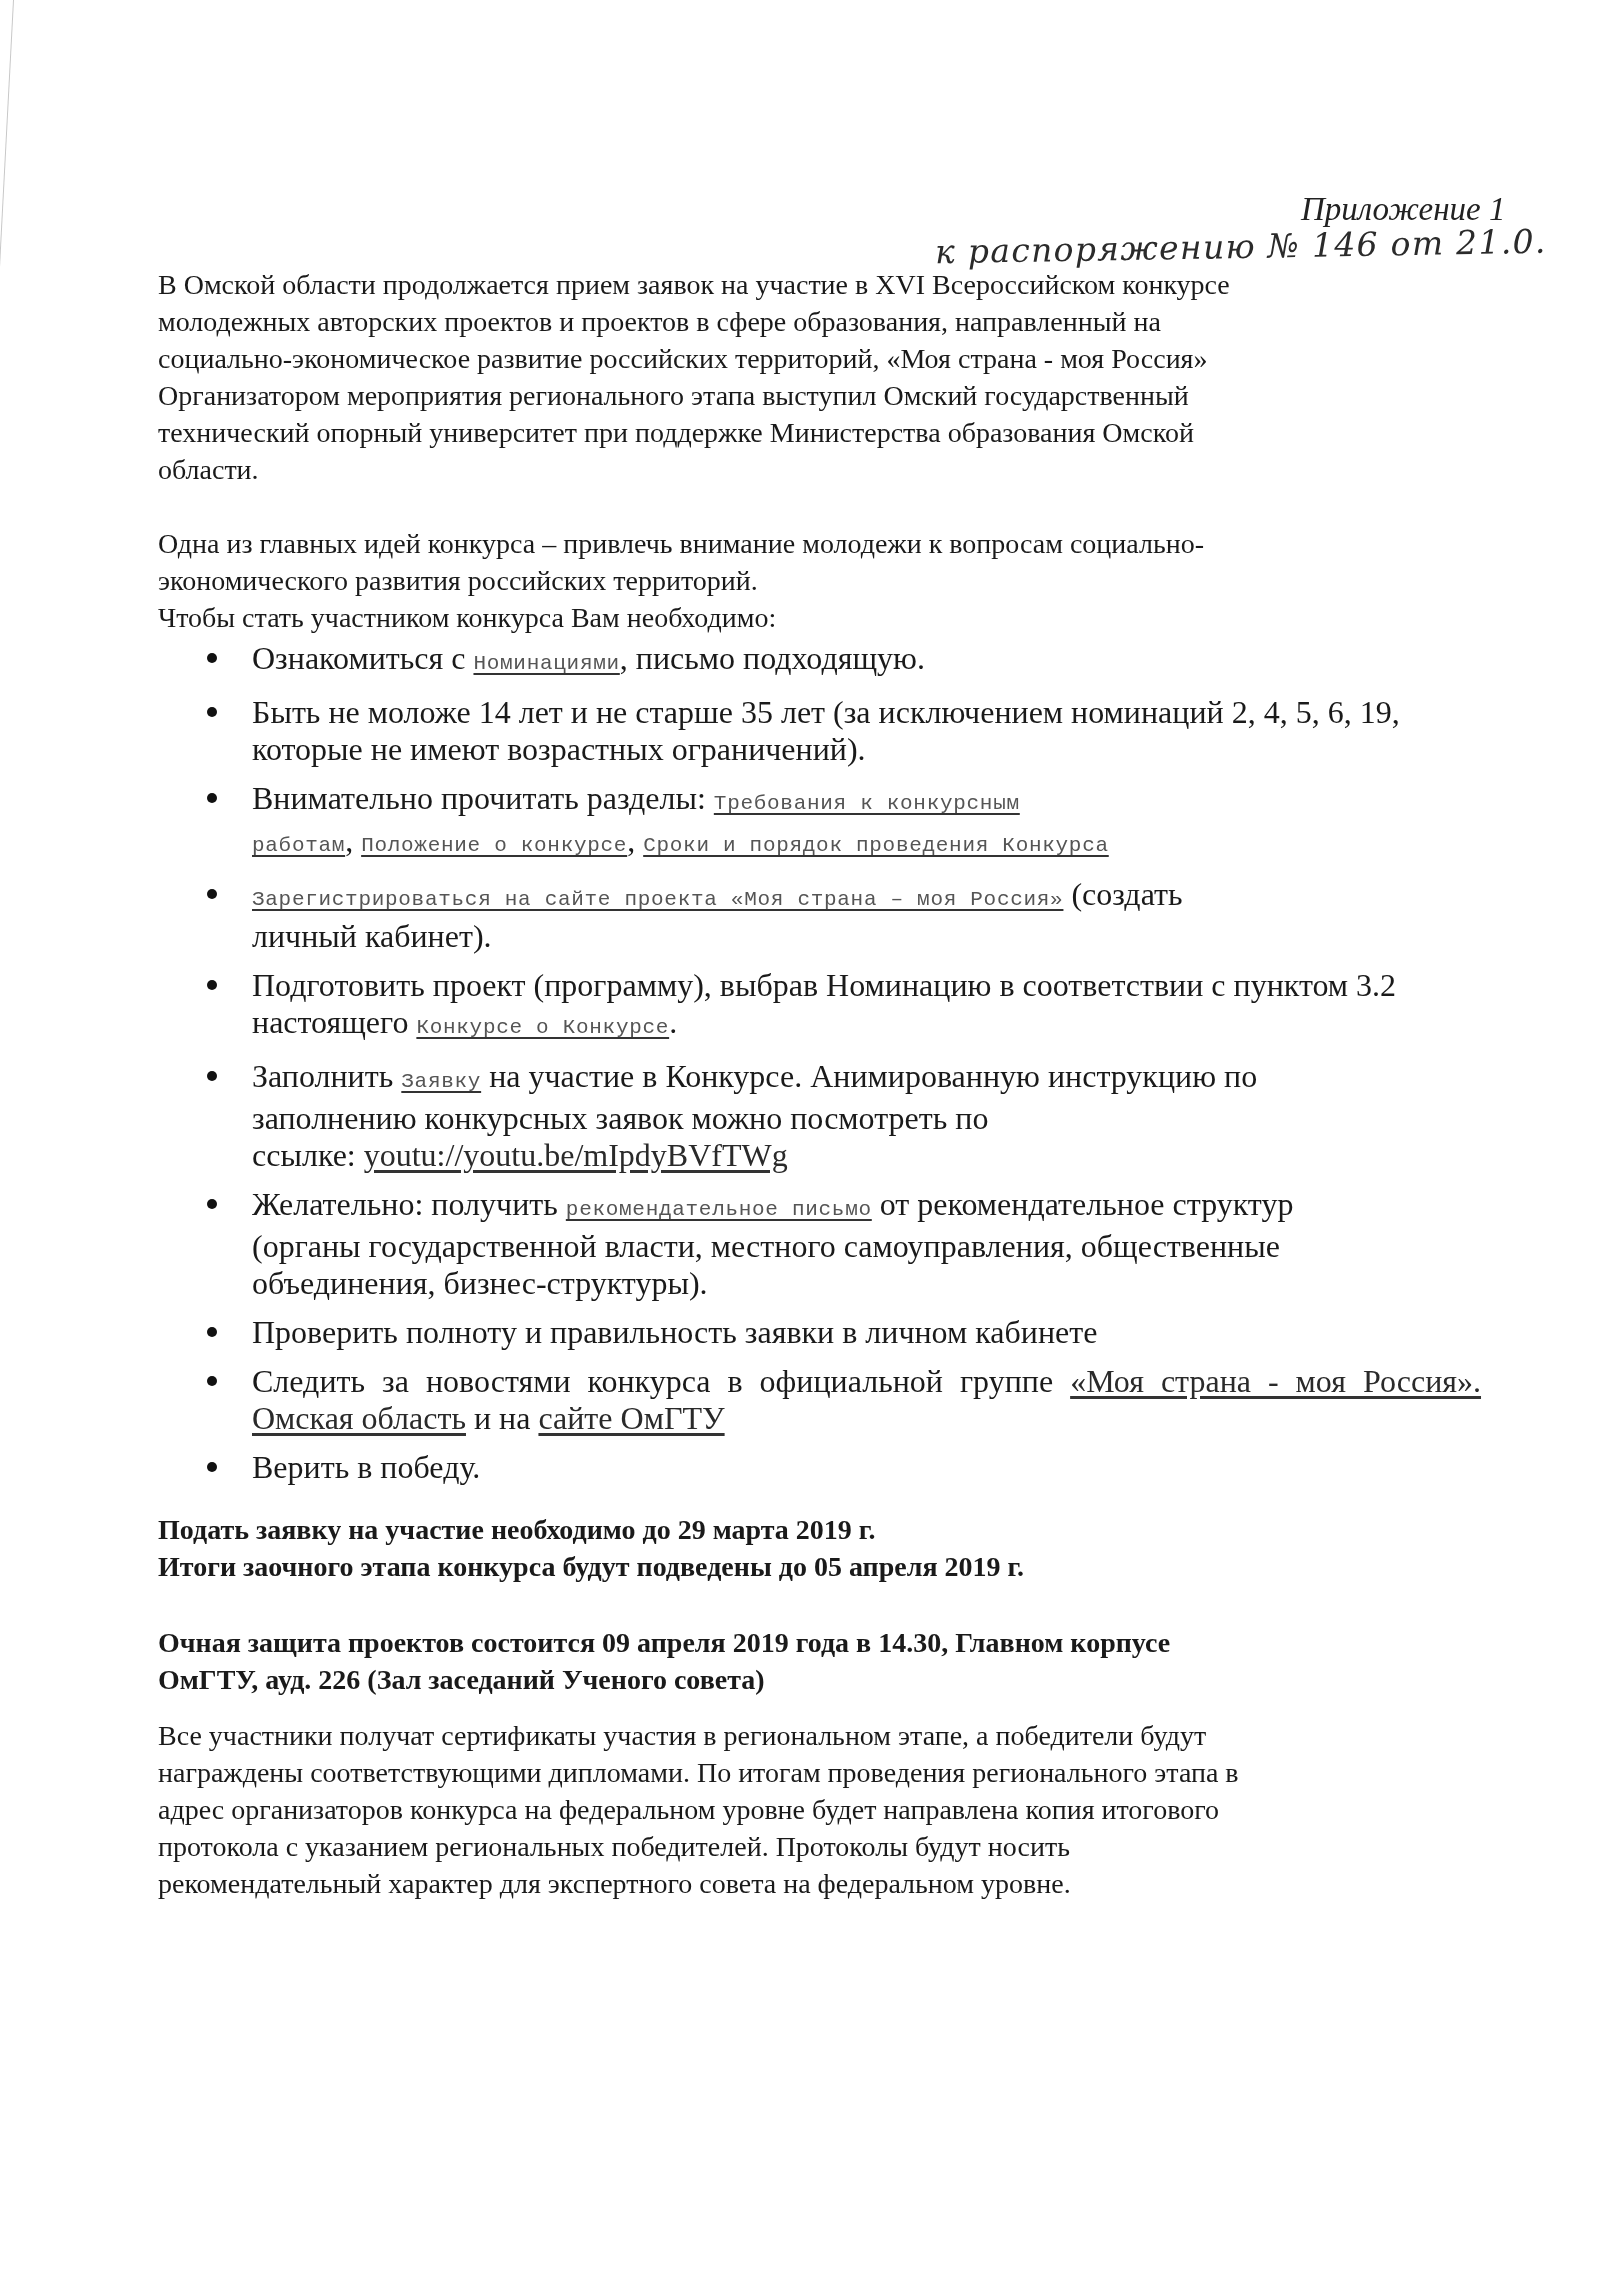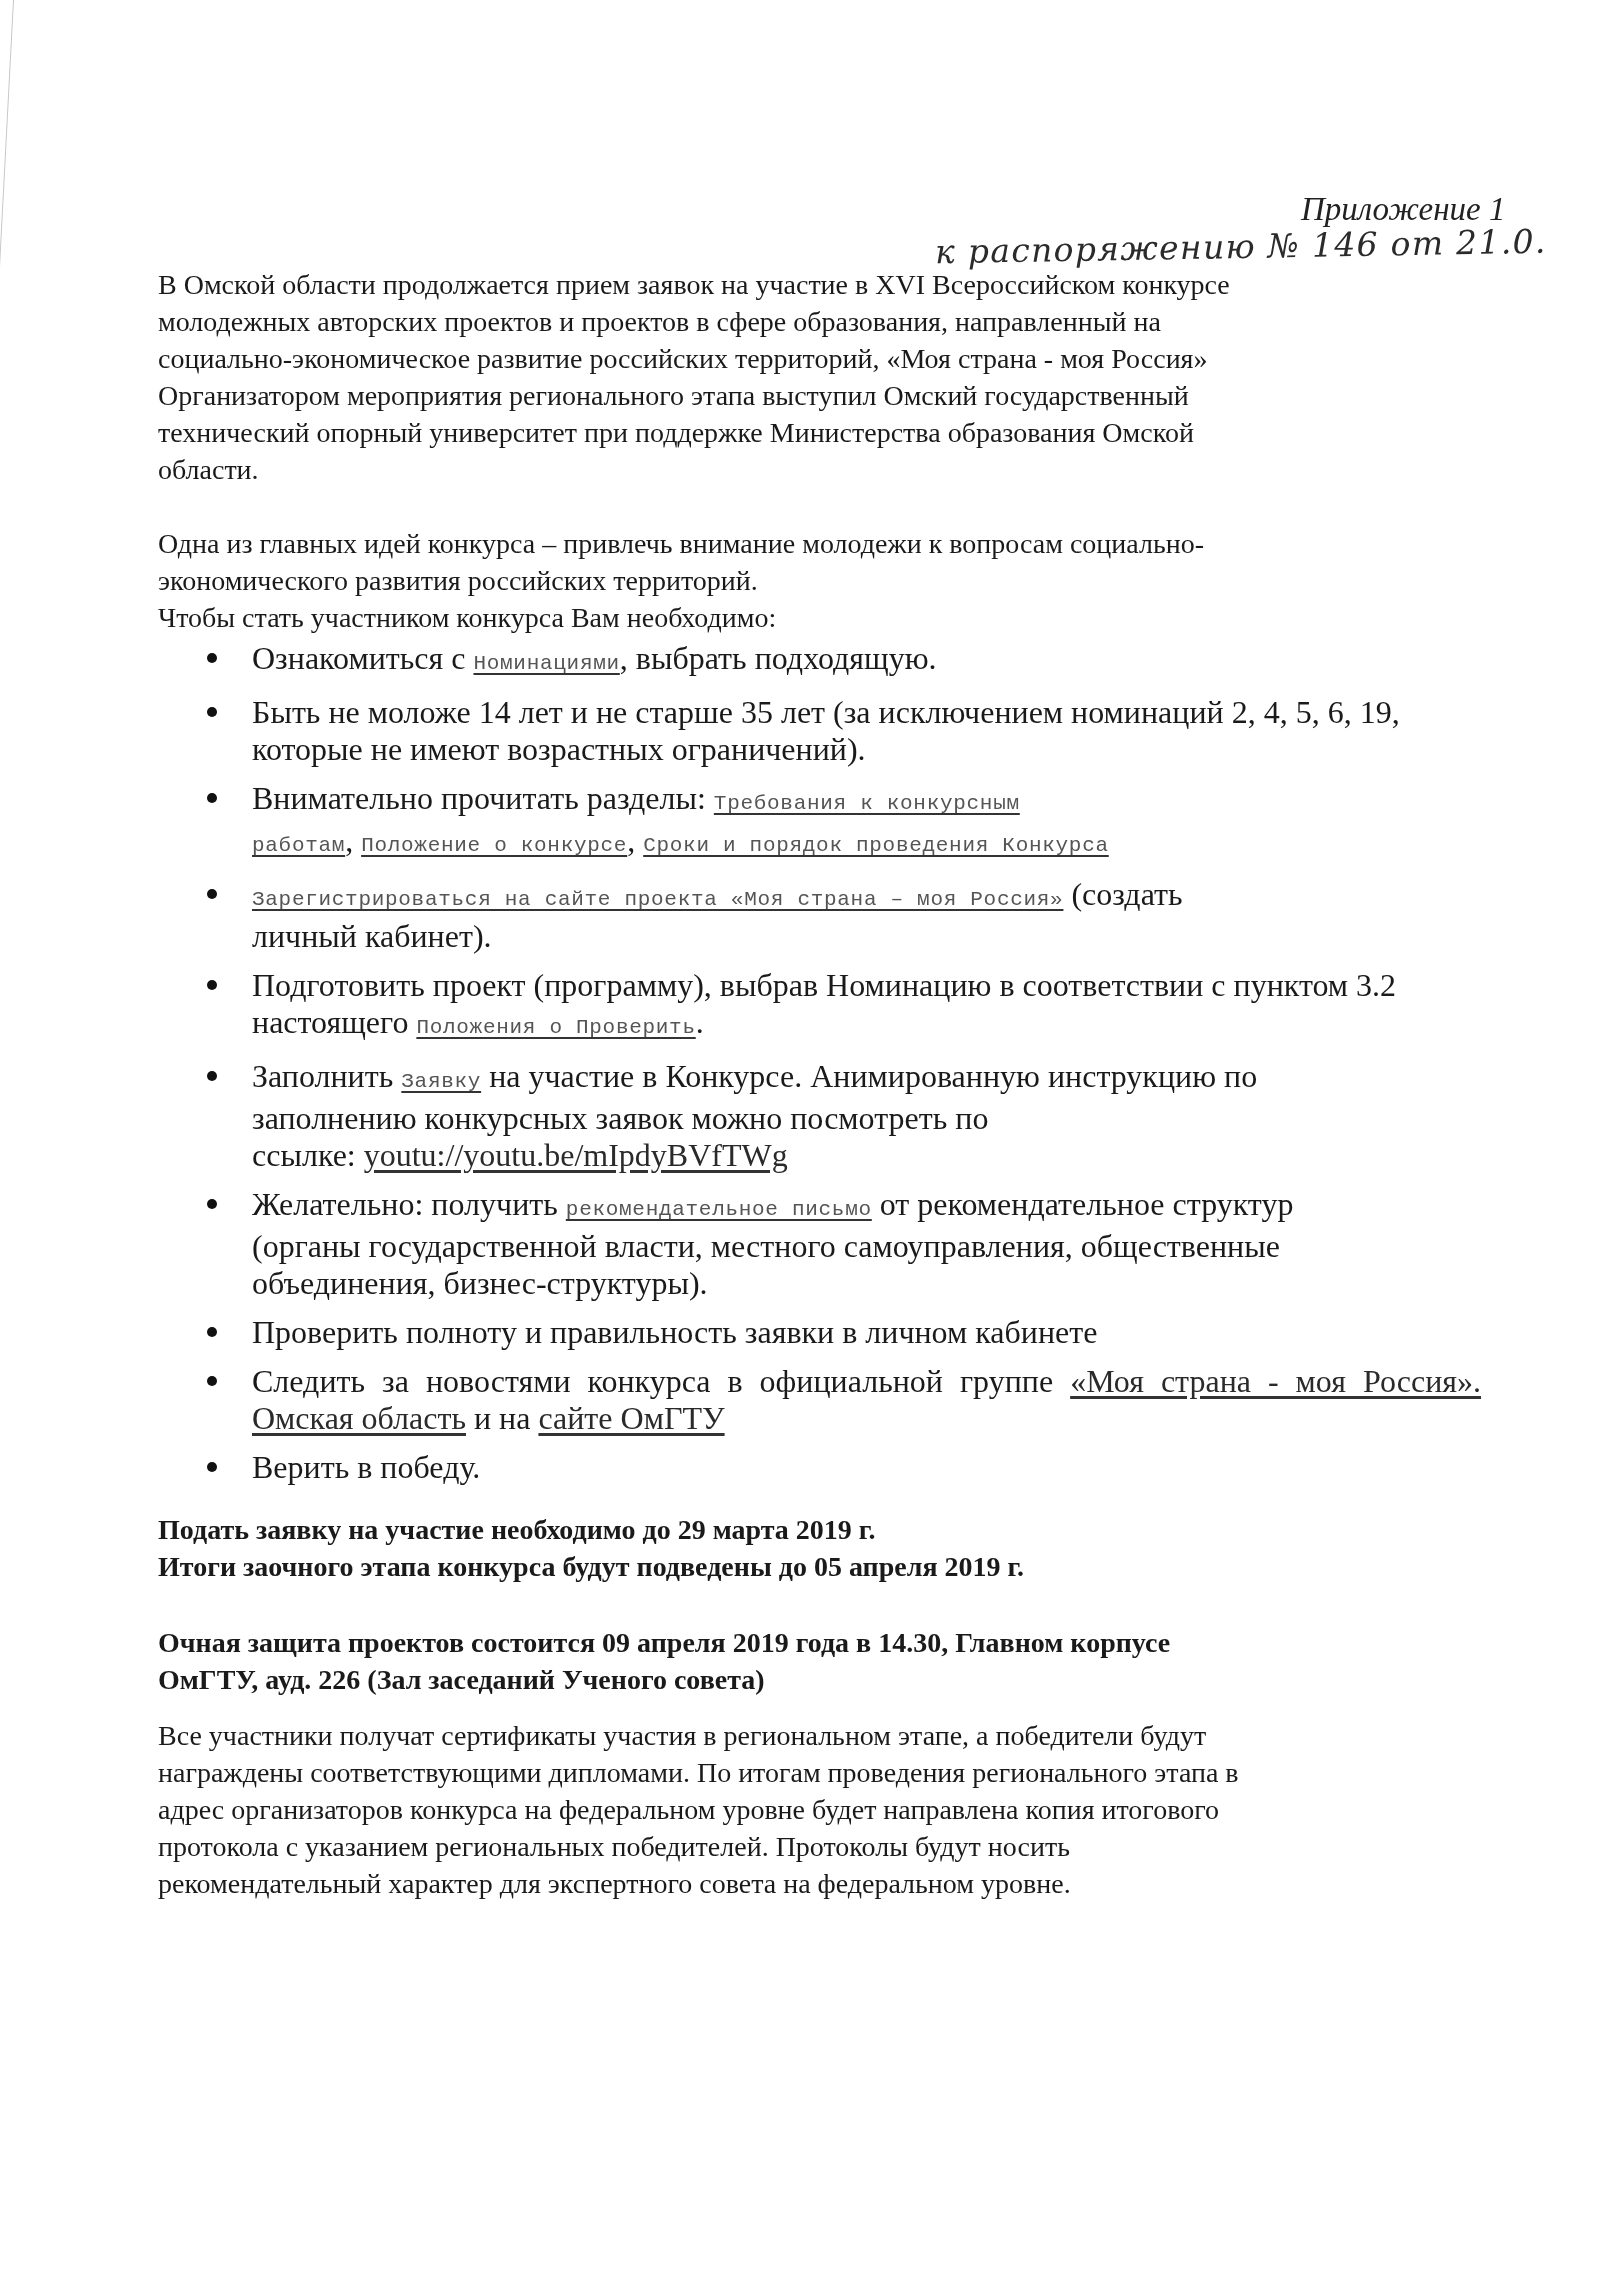--- a/index.html
+++ b/index.html
@@ -63,41 +63,41 @@
 
     <div>
       <p class="p">Одна из главных идей конкурса – привлечь внимание молодежи к вопросам социально-</p>
       <p class="p">экономического развития российских территорий.</p>
       <p class="p">Чтобы стать участником конкурса Вам необходимо:</p>
     </div>
 
     <ul class="reqs">
       <li>
         <span class="bullet"></span>
-        <span>Ознакомиться с </span><a class="link">Номинациями</a><span>, выбрать подходящую.</span>
+        <span>Ознакомиться с </span><a class="link">Номинациями</a><span>, письмо подходящую.</span>
       </li>
       <li>
         <span class="bullet"></span>
         <div>Быть не моложе 14 лет и не старше 35 лет (за исключением номинаций 2, 4, 5, 6, 19,</div>
         <div>которые не имеют возрастных ограничений).</div>
       </li>
       <li>
         <span class="bullet"></span>
         <div><span>Внимательно прочитать разделы: </span><a class="link">Требования к конкурсным</a></div>
         <div><a class="link">работам</a><span>, </span><a class="link">Положение о конкурсе</a><span>, </span><a class="link">Сроки и порядок проведения Конкурса</a></div>
       </li>
       <li>
         <span class="bullet"></span>
         <div><a class="link">Зарегистрироваться на сайте проекта «Моя страна – моя Россия»</a><span> (создать</span></div>
         <div>личный кабинет).</div>
       </li>
       <li>
         <span class="bullet"></span>
         <div>Подготовить проект (программу), выбрав Номинацию в соответствии с пунктом 3.2</div>
-        <div><span>настоящего </span><a class="link">Положения о Проверить</a><span>.</span></div>
+        <div><span>настоящего </span><a class="link">Конкурсе о Конкурсе</a><span>.</span></div>
       </li>
       <li>
         <span class="bullet"></span>
         <div><span>Заполнить </span><a class="link">Заявку</a><span> на участие в Конкурсе. Анимированную инструкцию по</span></div>
         <div>заполнению конкурсных заявок можно посмотреть по</div>
         <div><span>ссылке: </span><a class="link serif">youtu://youtu.be/mIpdyBVfTWg</a></div>
       </li>
       <li>
         <span class="bullet"></span>
         <div><span>Желательно: получить </span><a class="link">рекомендательное письмо</a><span> от рекомендательное структур</span></div>

